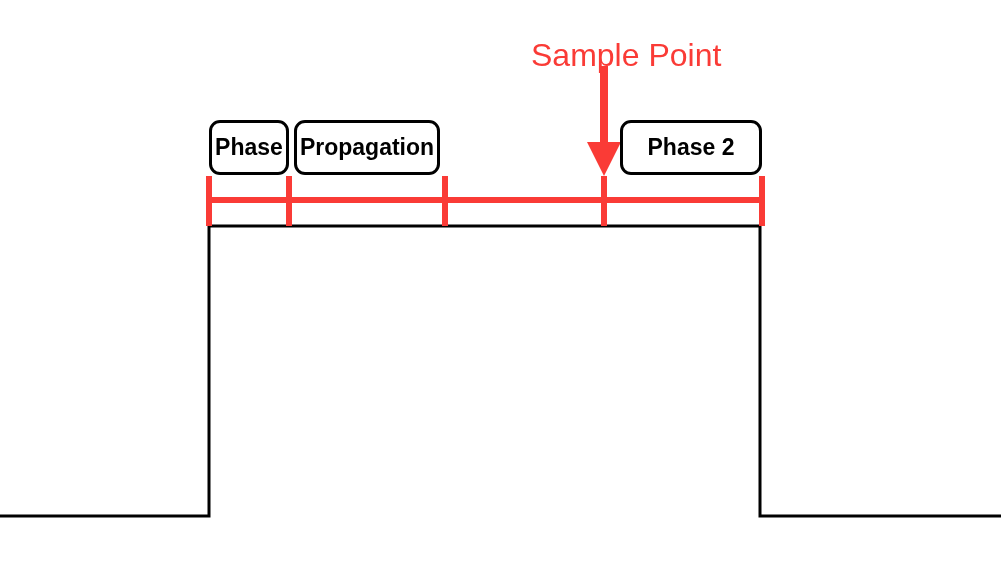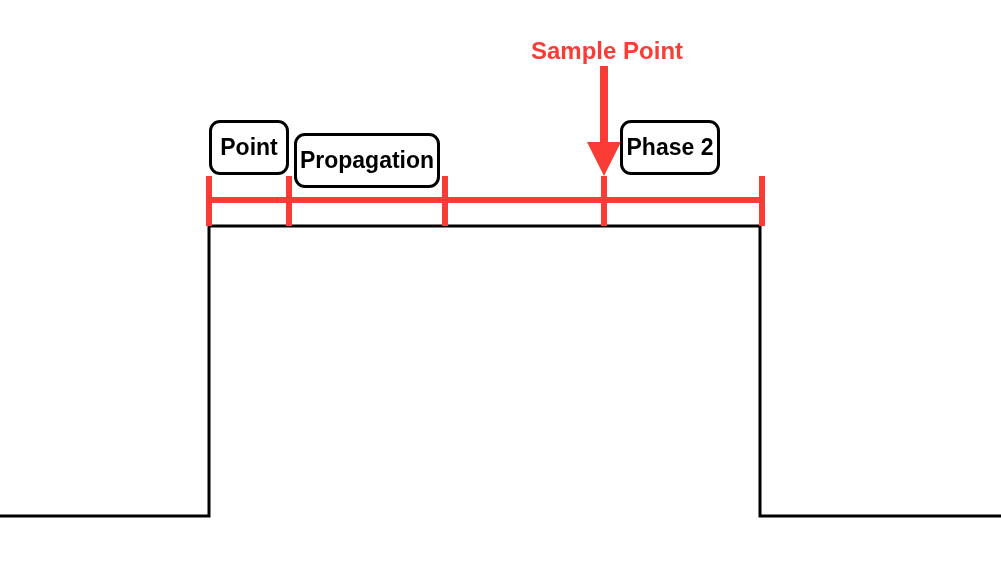--- a/index.html
+++ b/index.html
@@ -37,22 +37,22 @@
     font-family: "Liberation Sans", sans-serif;
     font-weight: bold;
     font-size: 23px;
     line-height: 1;
     letter-spacing: 0px;
     white-space: nowrap;
   }
   .annot-label {
     position: absolute;
     font-family: "Liberation Sans", sans-serif;
-    font-weight: bold;
-    font-size: 24px;
+    font-weight: normal;
+    font-size: 32px;
     line-height: 1;
     white-space: nowrap;
   }
 </style>
 </head>
 <body>
 
 <div id="canvas" style="width: 1001px; height: 579px; background: rgb(255, 255, 255);">
 
   <svg id="svg-layer" viewBox="0 0 1001 579">
@@ -72,27 +72,27 @@
     </g>
 
     <g>
       <rect x="600" y="66" width="8" height="76" fill="#FA3B36"></rect>
       <polygon points="587,142 621,142 604,176" fill="#FA3B36"></polygon>
     </g>
 
   </svg>
 
   <div class="seg-box" style="left: 209px; top: 120px; width: 80px; height: 55px; border-radius: 11px; border-width: 3px; border-color: rgb(0, 0, 0); background: rgb(255, 255, 255); color: rgb(0, 0, 0);">
-    <span>Point</span>
+    <span>Phase</span>
   </div>
 
-  <div class="seg-box" style="left: 294px; top: 120px; width: 146px; height: 55px; border-radius: 11px; border-width: 3px; border-color: rgb(0, 0, 0); background: rgb(255, 255, 255); color: rgb(0, 0, 0); margin-top: 13px;">
+  <div class="seg-box" style="left: 294px; top: 120px; width: 146px; height: 55px; border-radius: 11px; border-width: 3px; border-color: rgb(0, 0, 0); background: rgb(255, 255, 255); color: rgb(0, 0, 0);">
     <span>Propagation</span>
   </div>
 
 
-  <div class="seg-box" style="left: 620px; top: 120px; width: 100px; height: 55px; border-radius: 11px; border-width: 3px; border-color: rgb(0, 0, 0); background: rgb(255, 255, 255); color: rgb(0, 0, 0);">
+  <div class="seg-box" style="left: 620px; top: 120px; width: 142px; height: 55px; border-radius: 11px; border-width: 3px; border-color: rgb(0, 0, 0); background: rgb(255, 255, 255); color: rgb(0, 0, 0);">
     <span>Phase 2</span>
   </div>
 
   <div class="annot-label" style="left:531px; top:39px; color:#FA3B36;">Sample Point</div>
 
 </div>
 
 </body></html>

